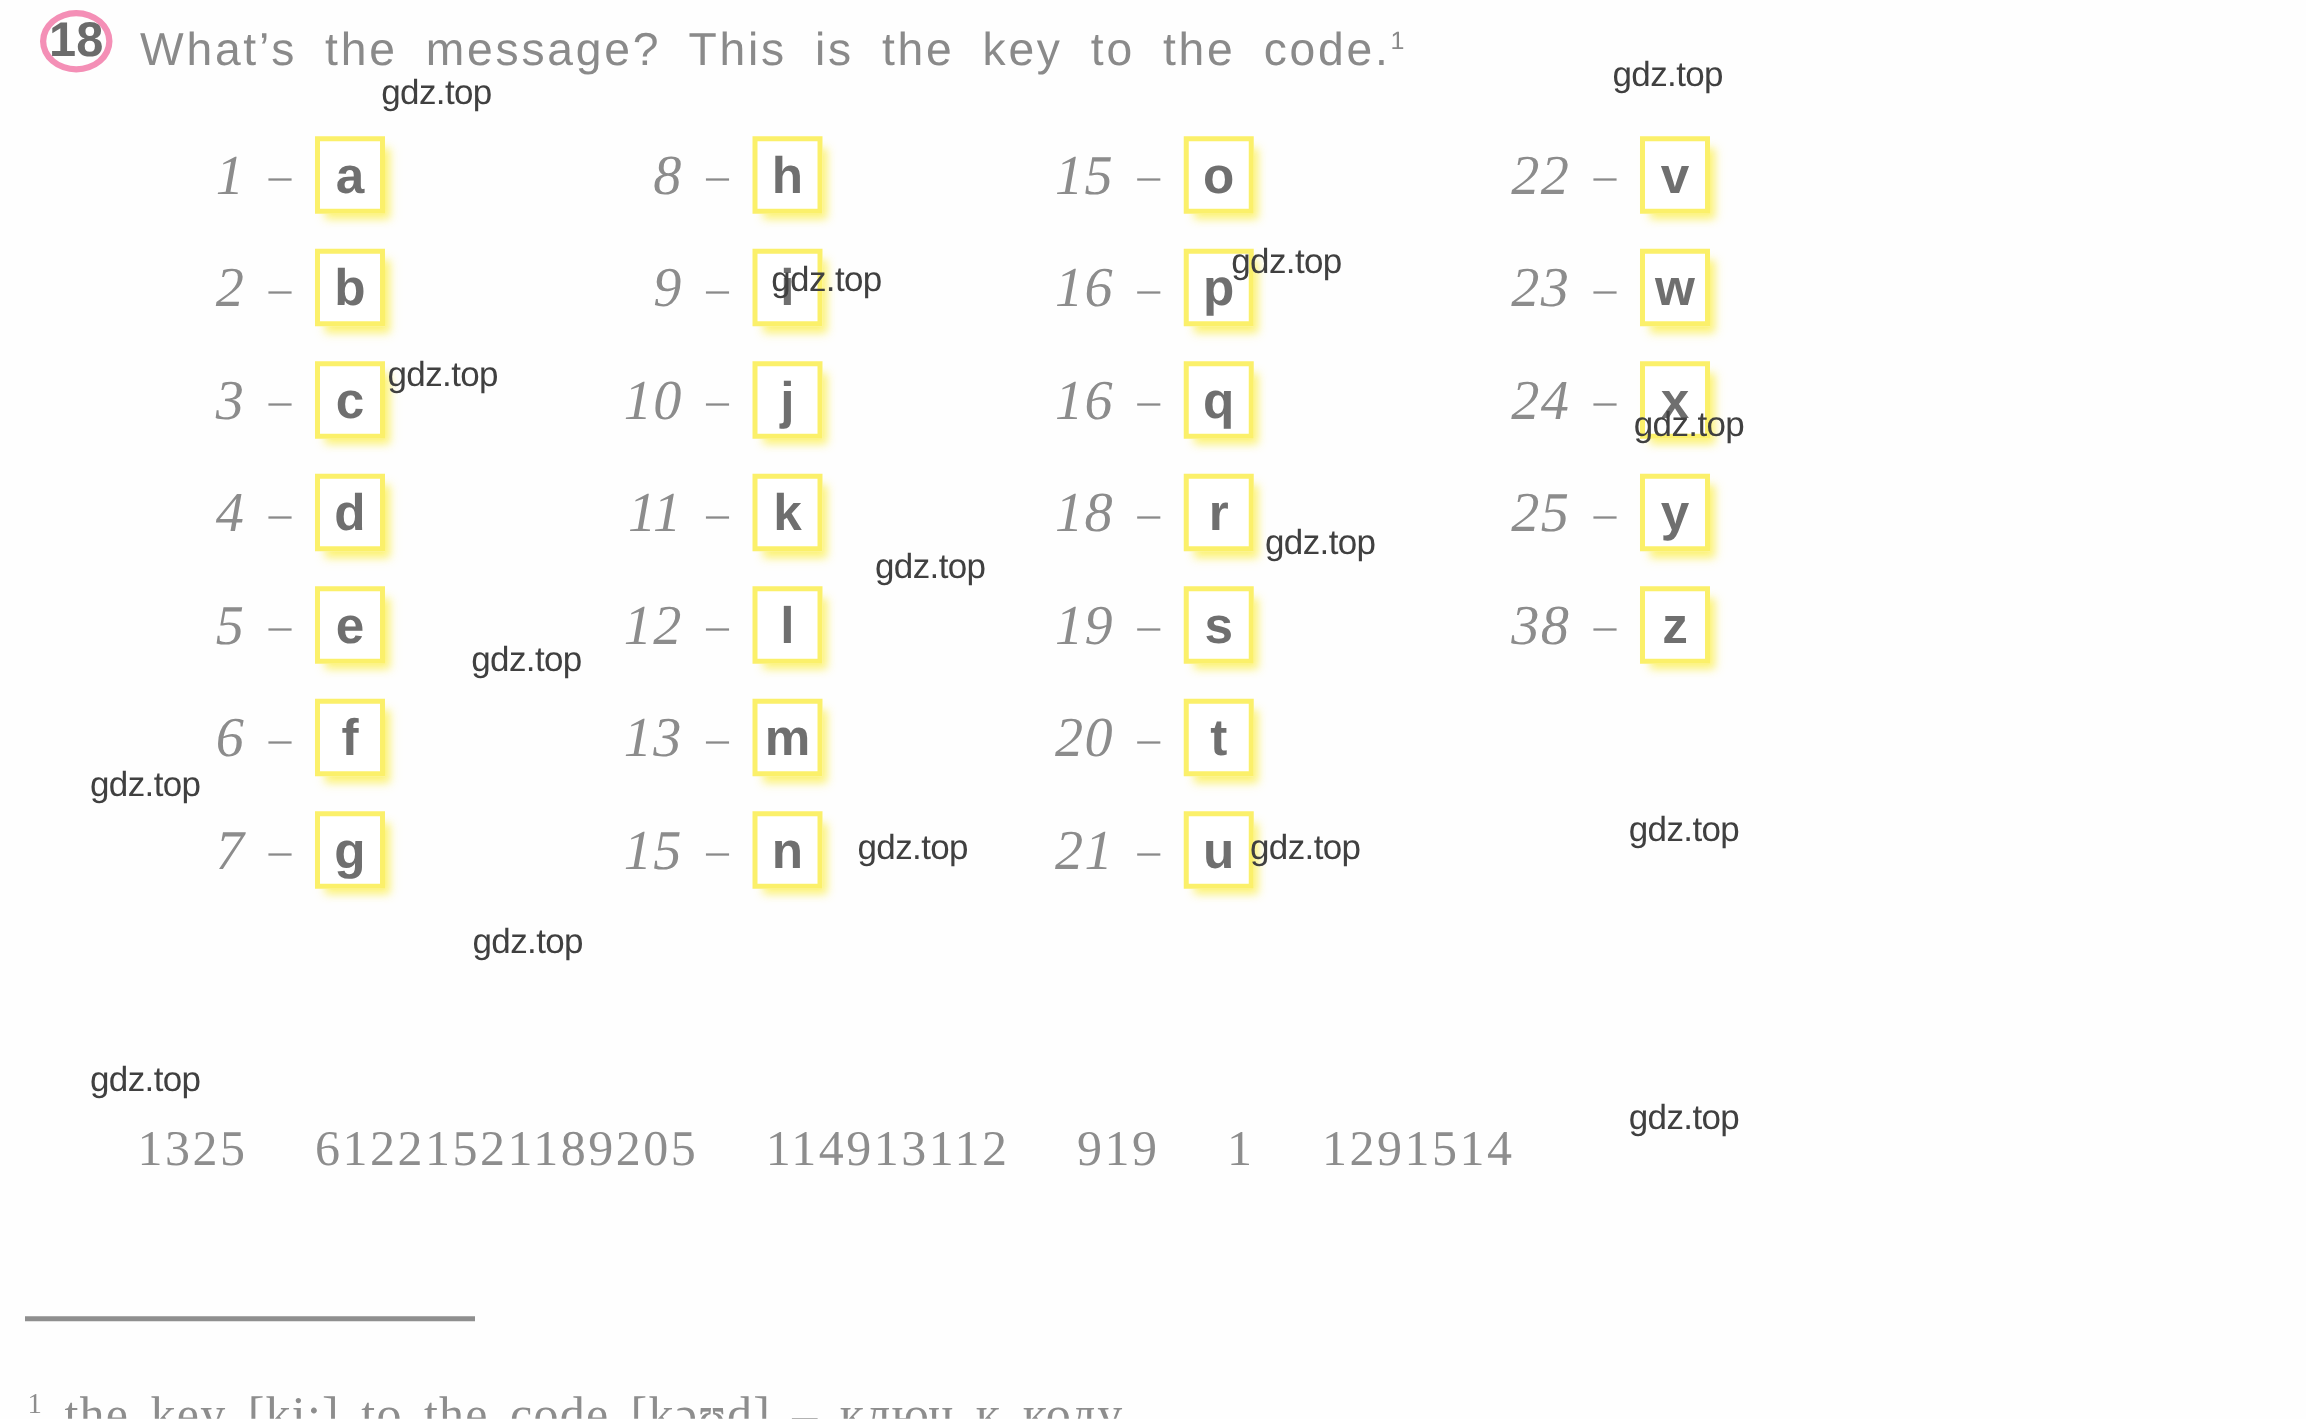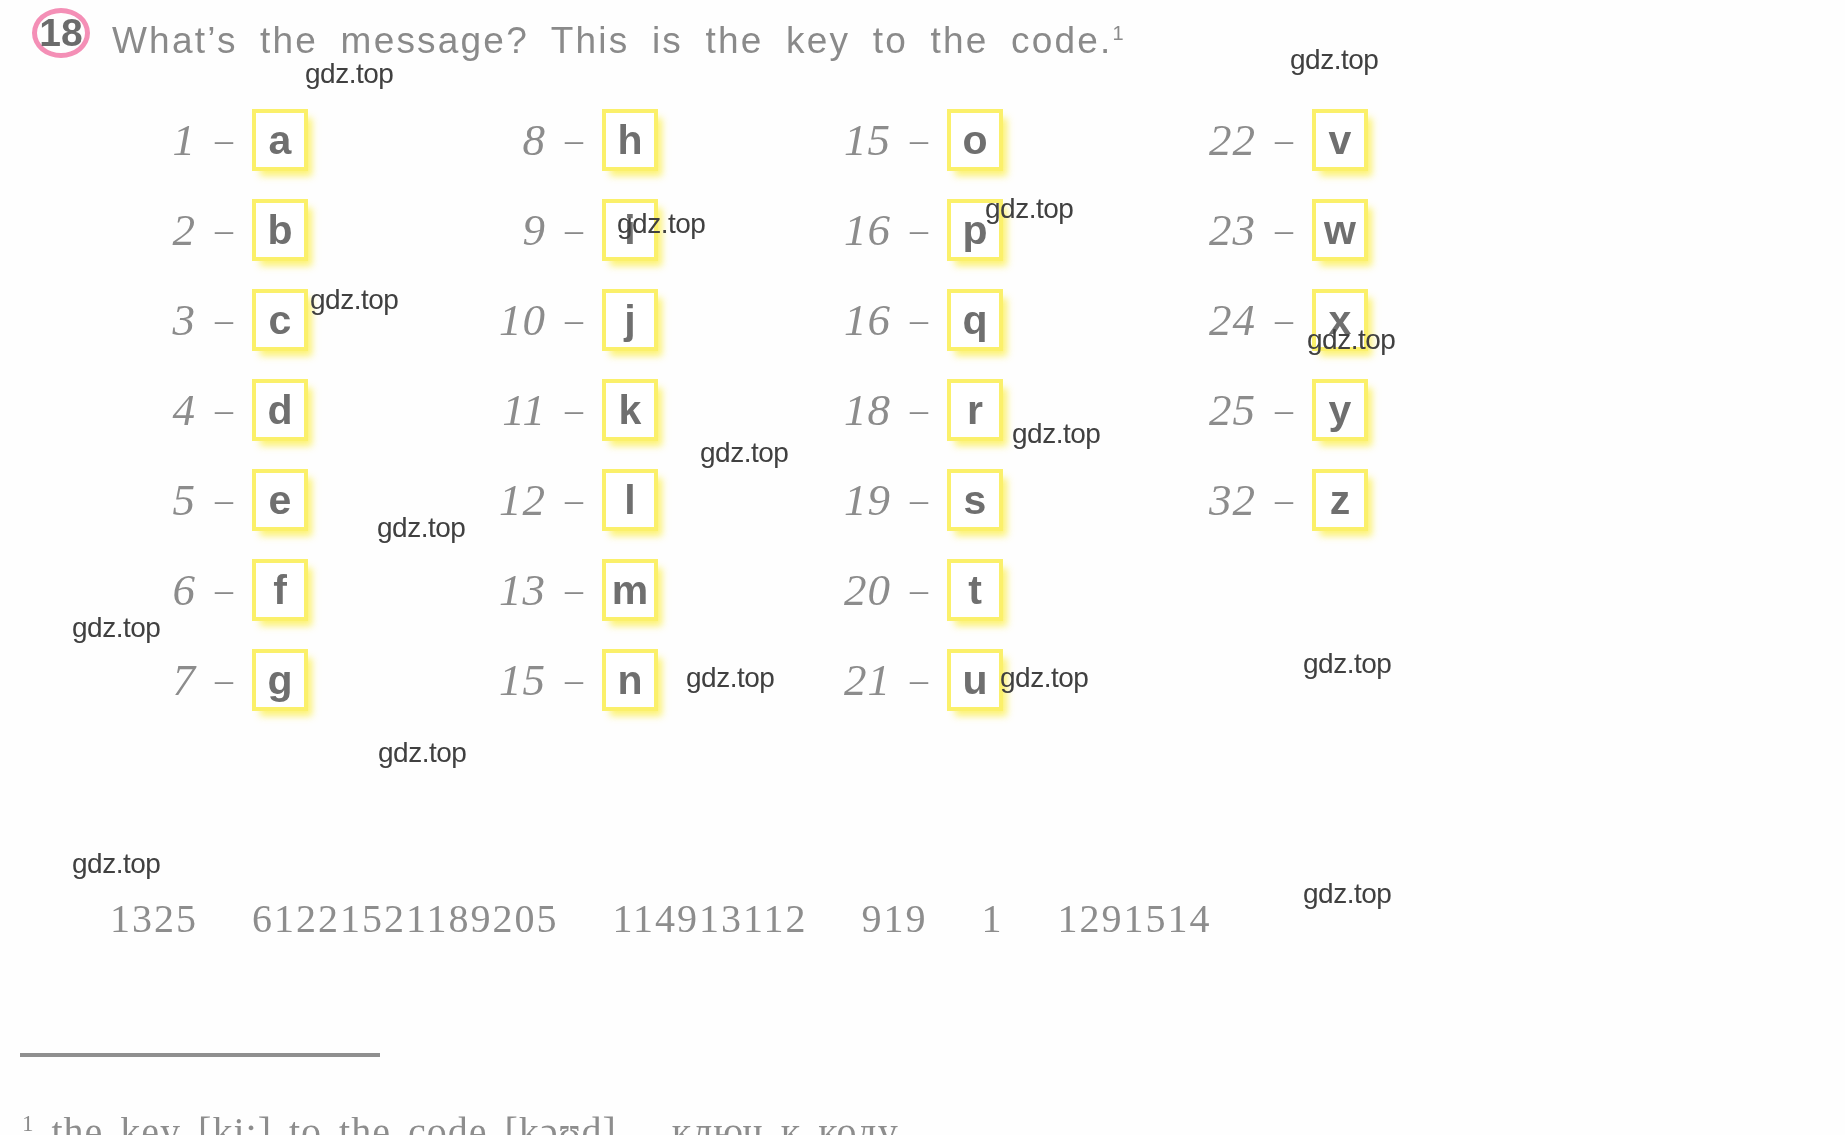--- a/index.html
+++ b/index.html
@@ -315,21 +315,21 @@
         <span class="key-num">24</span>
         <span class="key-dash">–</span>
         <span class="key-box">x</span>
       </div>
       <div class="key-row">
         <span class="key-num">25</span>
         <span class="key-dash">–</span>
         <span class="key-box">y</span>
       </div>
       <div class="key-row">
-        <span class="key-num">32</span>
+        <span class="key-num">38</span>
         <span class="key-dash">–</span>
         <span class="key-box">z</span>
       </div>
     </div>
   </div>
 
 <div id="code-line"><span class="grp">1325</span><span class="grp">61221521189205</span><span class="grp">114913112</span><span class="grp">919</span><span class="grp">1</span><span class="grp">1291514</span></div>
 
 <div id="footnote-rule"></div>
 <div id="footnote"><sup>1</sup> <span>the  key  [ki:]  to  the  code  [kəʊd]  –  ключ  к  коду</span></div>

